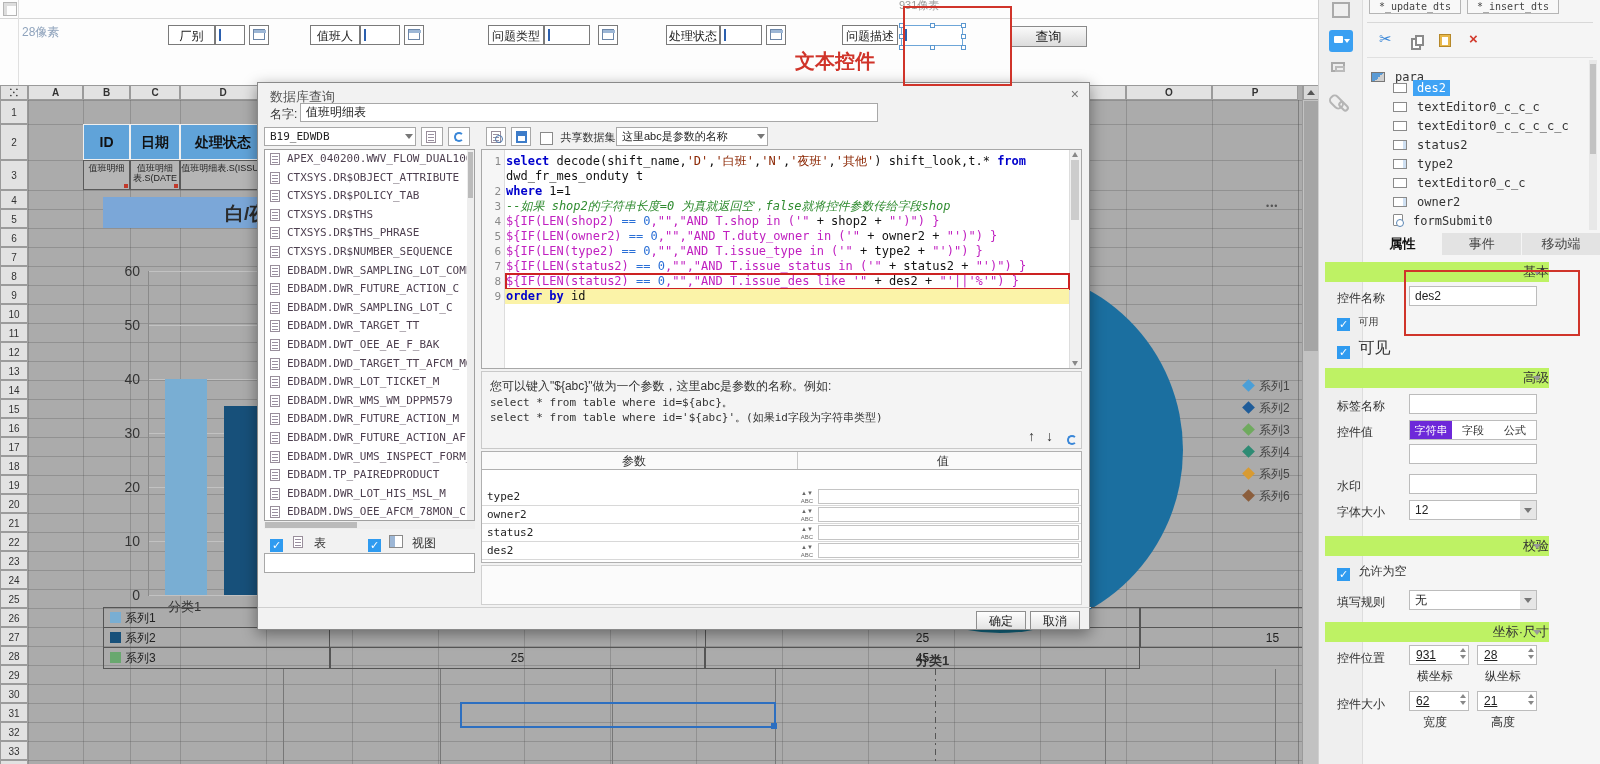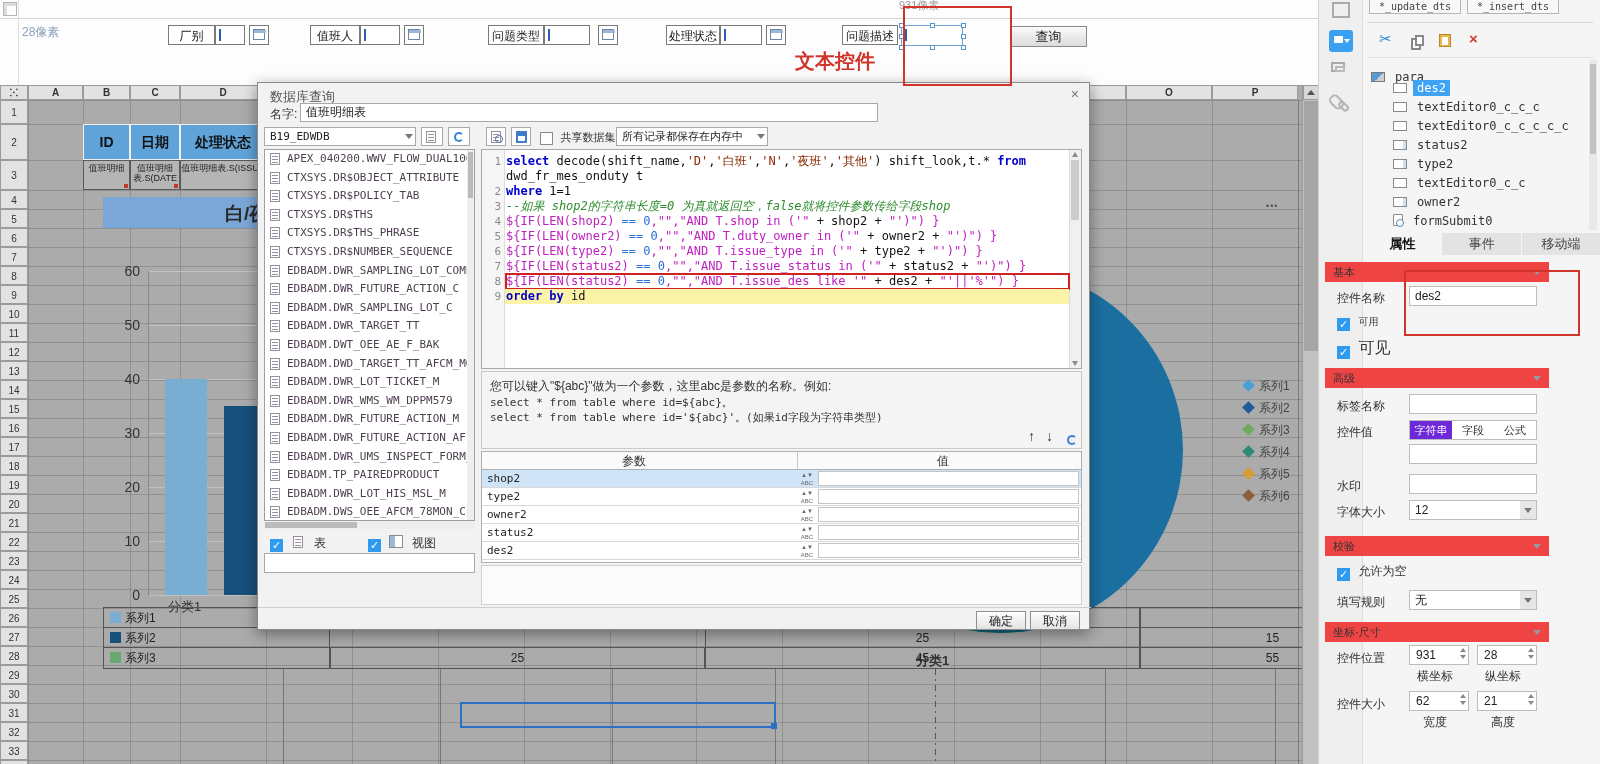--- a/index.html
+++ b/index.html
@@ -124,35 +124,35 @@
   .treerow .lab{padding:1px 4px;}
   .treerow .lab.sel{background:#3fa3f5;color:#fff;}
   .ti{display:inline-block;width:14px;height:10px;border:1px solid #8a8a8a;background:#fff;
       box-sizing:border-box;vertical-align:-1px;margin-right:6px;}
   .ti.combo{background:linear-gradient(90deg,#fff 9px,#cfe0f2 9px);}
   .ti.root{background:linear-gradient(135deg,#5b9bd5 55%,#d0d0d0 55%);border-color:#777;}
   .ti.submit{width:10px;height:12px;border-radius:1px;position:relative;}
   .ti.submit:before{content:"";position:absolute;right:-2px;bottom:-2px;width:6px;height:6px;border:1px solid #5b87b5;border-radius:50%;background:#fff;}
   .rtab{position:absolute;top:0;height:22px;text-align:center;line-height:22px;font-size:13px;color:#444;background:#e3e3e3;}
   .rtab.on{background:#f5f5f5;color:#111;font-weight:bold;}
-  .sechead{position:absolute;left:6px;width:224px;height:20px;background:#ef4444;font-size:11px;
-           color:#333;line-height:20px;padding-left:8px;box-sizing:border-box;}
+  .sechead{position:absolute;left:6px;width:224px;height:20px;background:#bef264;font-size:13px;
+           color:#333;line-height:20px;padding-left:8px;box-sizing:border-box;text-align:right;}
   .sechead:after{content:"";position:absolute;right:8px;top:8px;border-left:4px solid transparent;border-right:4px solid transparent;border-top:5px solid #999;}
   .rlab{position:absolute;left:18px;font-size:12px;color:#333;}
   .rfield{position:absolute;left:90px;width:128px;height:20px;background:#fff;border:1px solid #bcbcbc;
           box-sizing:border-box;font-size:12px;color:#222;line-height:18px;padding-left:5px;}
   .seg{position:absolute;left:90px;width:128px;height:20px;display:flex;border:1px solid #bcbcbc;box-sizing:border-box;background:#fff;}
   .seg div{flex:1;text-align:center;font-size:11px;line-height:18px;color:#333;}
   .seg div.on{background:#6d28d9;color:#fff;}
   .dropfield{position:absolute;left:90px;width:128px;height:20px;background:#fff;border:1px solid #bcbcbc;
              box-sizing:border-box;font-size:12px;color:#222;line-height:18px;padding-left:5px;}
   .dropfield .db{position:absolute;right:0;top:0;width:16px;height:18px;background:#e6e6e6;}
   .dropfield .db:after{content:"";position:absolute;left:4px;top:7px;border-left:4px solid transparent;border-right:4px solid transparent;border-top:5px solid #777;}
   .spin{position:absolute;width:60px;height:20px;background:#fff;border:1px solid #bcbcbc;box-sizing:border-box;
-        font-size:12px;color:#222;line-height:18px;padding-left:6px;}
+        font-size:12px;color:#222;line-height:18px;padding-left:6px;text-decoration:underline;}
   .spin .ud{position:absolute;right:2px;top:2px;}
   .spin .ud:before{content:"";display:block;border-left:3px solid transparent;border-right:3px solid transparent;border-bottom:4px solid #888;margin-bottom:3px;}
   .spin .ud:after{content:"";display:block;border-left:3px solid transparent;border-right:3px solid transparent;border-top:4px solid #888;}
   .sublab{position:absolute;font-size:12px;color:#333;}
   .rsb{position:absolute;left:270px;top:60px;width:8px;height:170px;background:#e8e8e8;}
   .rsb i{position:absolute;left:1px;top:4px;width:6px;height:90px;background:#c2c2c2;}
 </style>
 </head>
 <body>
 
@@ -305,21 +305,20 @@
       <div class="abs dtable-cell" style="left: 103px; top: 607px; width: 227px; height: 21px; line-height: 20px;"><span class="legend-sq" style="background: rgb(121, 174, 211);"></span>系列1</div>
       <div class="abs dtable-cell" style="left: 330px; top: 607px; width: 375px; height: 21px; text-align: center; line-height: 20px;">40</div>
       <div class="abs dtable-cell" style="left: 705px; top: 607px; width: 435px; height: 21px; text-align: center; line-height: 20px;"></div>
       <div class="abs dtable-cell" style="left: 1140px; top: 607px; width: 265px; height: 21px; text-align: center; line-height: 20px;"></div>
       <div class="abs dtable-cell" style="left: 103px; top: 627px; width: 227px; height: 21px; line-height: 20px;"><span class="legend-sq" style="background: rgb(23, 80, 122);"></span>系列2</div>
       <div class="abs dtable-cell" style="left: 705px; top: 627px; width: 435px; height: 21px; text-align: center; line-height: 20px;">25</div>
       <div class="abs dtable-cell" style="left: 1140px; top: 627px; width: 265px; height: 21px; text-align: center; line-height: 20px;">15</div>
       <div class="abs dtable-cell" style="left: 103px; top: 647px; width: 227px; height: 22px; line-height: 21px;"><span class="legend-sq" style="background: rgb(105, 168, 111);"></span>系列3</div>
       <div class="abs dtable-cell" style="left: 330px; top: 647px; width: 375px; height: 22px; text-align: center; line-height: 21px;">25</div>
       <div class="abs dtable-cell" style="left: 705px; top: 647px; width: 435px; height: 22px; text-align: center; line-height: 21px;">45</div>
-      <div class="abs dtable-cell" style="left: 1140px; top: 647px; width: 265px; height: 22px; text-align: center; line-height: 21px;">55</div>
       <div class="abs" style="left: 283px; top: 669px; width: 1px; height: 95px; background: rgb(119, 119, 119);"></div>
       <div class="abs" style="left: 440px; top: 669px; width: 1px; height: 95px; background: rgb(119, 119, 119);"></div>
       <div class="abs" style="left: 612px; top: 669px; width: 1px; height: 95px; background: rgb(119, 119, 119);"></div>
       <div class="abs" style="left: 775px; top: 669px; width: 1px; height: 95px; background: rgb(119, 119, 119);"></div>
       <div class="abs" style="left: 1105px; top: 669px; width: 1px; height: 95px; background: rgb(119, 119, 119);"></div>
       <div class="abs" style="left: 1275px; top: 669px; width: 1px; height: 95px; background: rgb(119, 119, 119);"></div>
       <div class="abs dashline" style="left: 935px; top: 669px; height: 95px;"></div>
       <div class="abs selrange" style="left: 460px; top: 702px; width: 316px; height: 26px;">
         <b></b>
       </div>
@@ -450,21 +449,21 @@
     </div>
     <div class="abs icobtn" style="left:253px;top:44px;width:20px;height:19px;">
       <span style="position:absolute;left:4px;top:3px;width:11px;height:12px;background:#3d7cc9;"></span>
       <span style="position:absolute;left:6px;top:8px;width:7px;height:5px;background:#fff;"></span>
     </div>
     <div class="abs" style="left:282px;top:46px;">
       <span class="cb off"></span>
       <span style="font-size:11px;color:#333;margin-left:3px;vertical-align:2px;">共享数据集</span>
     </div>
     <div class="abs ddl" style="left:358px;top:44px;width:152px;height:19px;line-height:17px;padding-left:5px;font-family:'Liberation Sans',sans-serif;">
-      <span>所有记录都保存在内存中</span><i class="arr"></i>
+      <span>这里abc是参数的名称</span><i class="arr"></i>
     </div>
 
     <div class="abs editor" style="left:223px;top:66px;width:601px;height:220px;" id="sqleditor">
       <div class="gutter"></div>
       <div class="abs" style="right:0;top:0;width:11px;height:100%;background:#f0f0f0;border-left:1px solid #ddd;">
         <div style="position:absolute;left:2px;top:2px;border-left:3px solid transparent;border-right:3px solid transparent;border-bottom:5px solid #888;"></div>
         <div style="position:absolute;left:2px;bottom:2px;border-left:3px solid transparent;border-right:3px solid transparent;border-top:5px solid #888;"></div>
         <div style="position:absolute;left:1px;top:10px;width:8px;height:60px;background:#ccc;"></div>
       </div>
     <div class="snum" style="top: 4px;">1</div>
@@ -501,26 +500,20 @@
           <span class="refresh" style="position:relative;display:block;"></span>
         </div>
     </div>
 
     <div class="abs ptable" style="left:223px;top:368px;width:601px;height:112px;" id="paramtable">
       <div class="phead">
         <span style="position:absolute;left:140px;top:1px;">参数</span>
         <span style="position:absolute;left:455px;top:1px;">值</span>
         <span style="position:absolute;left:315px;top:0;width:1px;height:17px;background:#c9c9c9;"></span>
       </div>
-    <div class="prow sel" style="top: 18px;">
-          <div class="pname">shop2</div>
-          <div class="ptype">▲▼
-ABC</div>
-          <div class="pval"></div>
-        </div>
         <div class="prow" style="top: 36px;">
           <div class="pname">type2</div>
           <div class="ptype">▲▼
 ABC</div>
           <div class="pval"></div>
         </div>
         <div class="prow" style="top: 54px;">
           <div class="pname">owner2</div>
           <div class="ptype">▲▼
 ABC</div>

